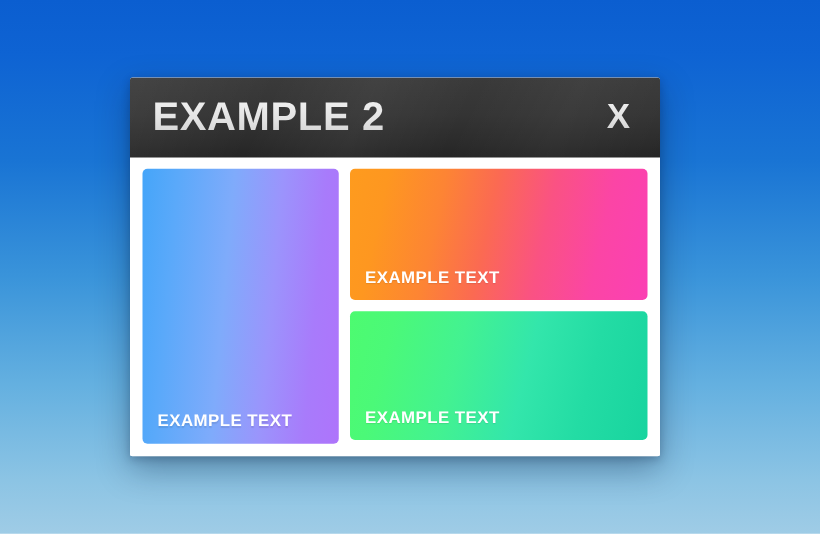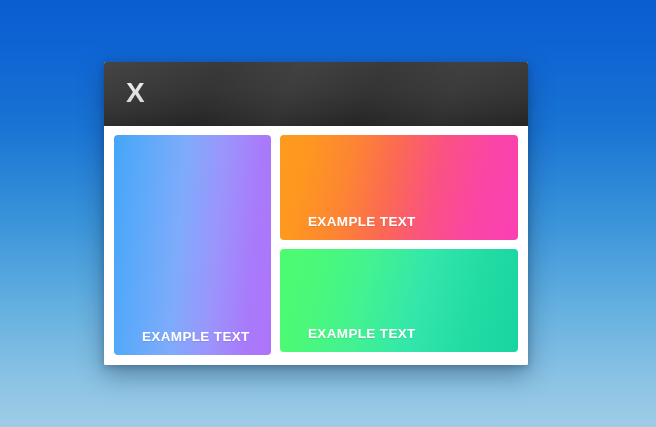--- a/index.html
+++ b/index.html
@@ -135,34 +135,35 @@
     height: 103px;
     background: linear-gradient(104deg, #4dfb70 0%, #4bf978 14%, #43f291 36%, #33e6ab 58%, #23dca4 78%, #18d49f 100%);
   }
 
   .card-label {
     color: #ffffff;
     font-size: 13.5px;
     font-weight: bold;
     letter-spacing: 0.35px;
     line-height: 1;
-    padding: 0 0 12px 28px;
+    padding: 0 0 12px 12px;
     text-shadow: 0 1px 1px rgba(0, 0, 0, 0.10);
     user-select: none;
     white-space: nowrap;
   }
 </style>
 </head>
 <body>
 
 <div id="desktop">
 
   <div id="window">
 
     <div id="titlebar">
+      <span id="title-text">EXAMPLE 2</span>
       <span id="close-button">X</span>
     </div>
 
     <div id="window-body">
 
       <div id="left-column">
         <div class="card" id="card-blue-purple">
           <span class="card-label">EXAMPLE TEXT</span>
         </div>
       </div>

